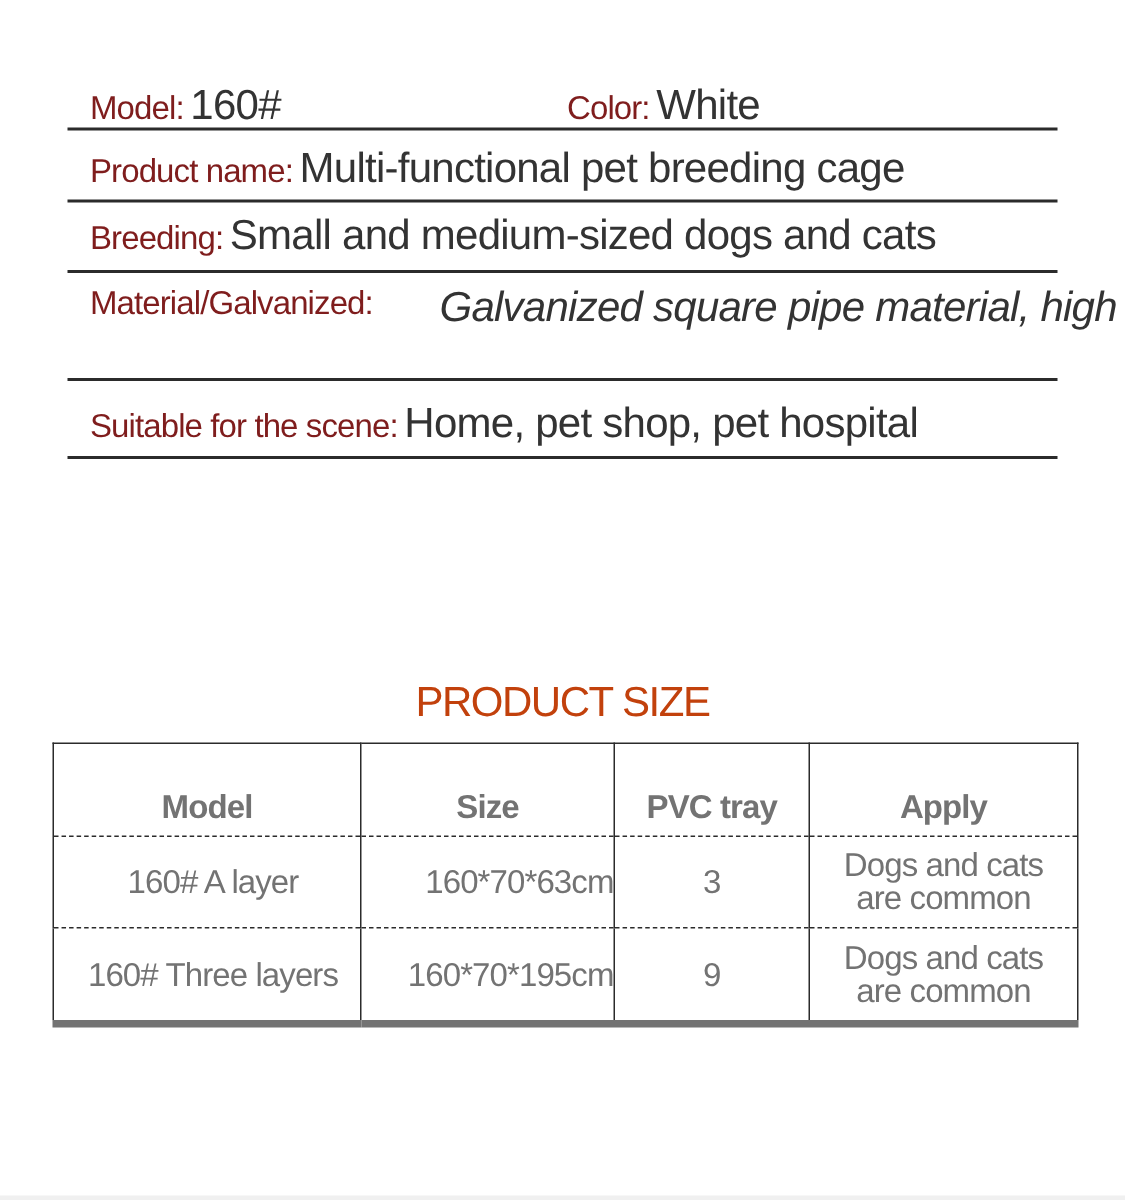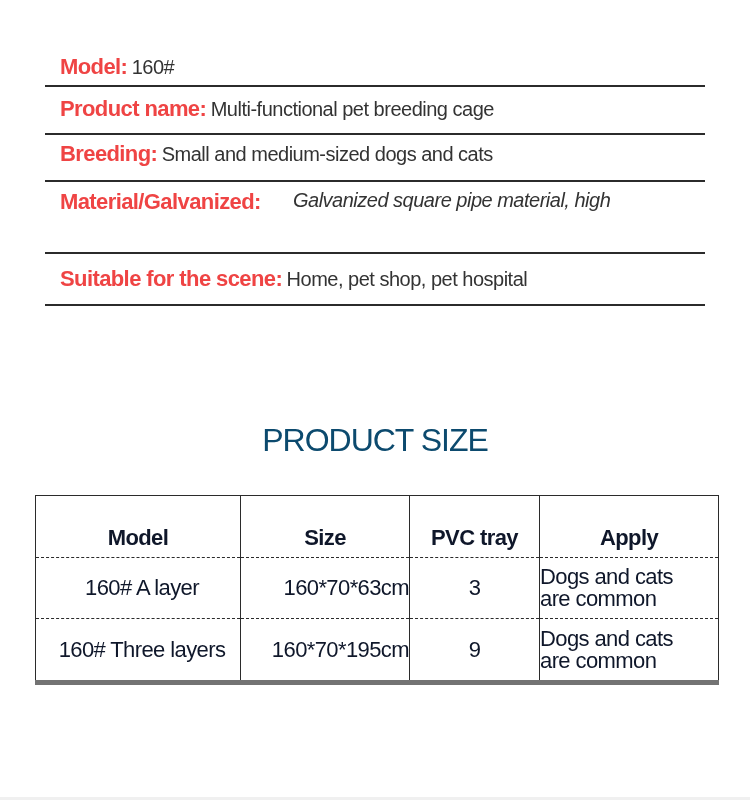--- a/index.html
+++ b/index.html
@@ -1,46 +1,50 @@
 <!DOCTYPE html>
 <html><head>
   <meta charset="utf-8">
   <style>
     html, body { margin:0; padding:0; background:#ffffff; }
     body { width:750px; height:800px; position:relative; overflow:hidden;
            font-family:"Liberation Sans", sans-serif; color:#2b2b2b; }
     .spec { position:absolute; left:45px; width:660px; }
     .spec-row { position:absolute; left:0; width:660px; border-bottom:2px solid #2b2b2b; }
-    .lbl { font-weight:bold; font-size:22px; letter-spacing:-0.6px; color:#ef4444; }
-    .val { font-size:20px; letter-spacing:-0.5px; color:#333; }
+    .lbl { font-weight:normal; font-size:22px; letter-spacing:-0.6px; color:#7f1d1d; }
+    .val { font-size:28px; letter-spacing:-0.5px; color:#333; }
     .line { position:absolute; white-space:nowrap; }
-    .title { position:absolute; left:0; width:750px; top:422px; text-align:center;
-             font-size:32px; letter-spacing:-1px; color:#0c4a6e; }
+    .title { position:absolute; left:0; width:750px; top:452px; text-align:center;
+             font-size:28px; letter-spacing:-1px; color:#c2410c; }
     table { position:absolute; left:35px; top:495px; width:683px; border-collapse:collapse;
             table-layout:fixed; }
     td, th { border-left:1px solid #2b2b2b; border-right:1px solid #2b2b2b;
-             font-size:22px; letter-spacing:-0.6px; color:#0f172a; padding:0; }
+             font-size:22px; letter-spacing:-0.6px; color:#737373; padding:0; }
     th { height:55px; font-weight:bold; text-align:center; vertical-align:bottom; padding-bottom:6px;
          border-top:1px solid #2b2b2b; border-bottom:1px dashed #2b2b2b; }
     td { border-bottom:1px dashed #2b2b2b; }
     tr.last td { border-bottom:5px solid #737373; }
     td.c-model { padding-left:8px; text-align:center; }
     td.c-size { padding-left:8px; text-align:right; }
     td.c-tray { text-align:center; }
-    td.c-apply { line-height:22px; }
+    td.c-apply { text-align:center; line-height:22px; }
     .bottom-bar { position:absolute; left:0; top:797px; width:750px; height:3px; background:#f0f0f0; }
   </style>
 </head>
 <body>
 
 <div class="spec">
   <div class="spec-row" style="top:50px;height:35px;">
     <div class="line" style="left:15px;top:4px;">
       <span class="lbl">Model:</span>
       <span class="val">160#</span>
+    </div>
+    <div class="line" style="left:333px;top:4px;">
+      <span class="lbl">Color:</span>
+      <span class="val">White</span>
     </div>
   </div>
   <div class="spec-row" style="top:87px;height:46px;text-align:right;">
     <div class="line" style="left:15px;top:9px;">
       <span class="lbl">Product name:</span>
       <span class="val">Multi-functional pet breeding cage</span>
     </div>
   </div>
   <div class="spec-row" style="top:135px;height:45px;">
     <div class="line" style="left:15px;top:6px;">

